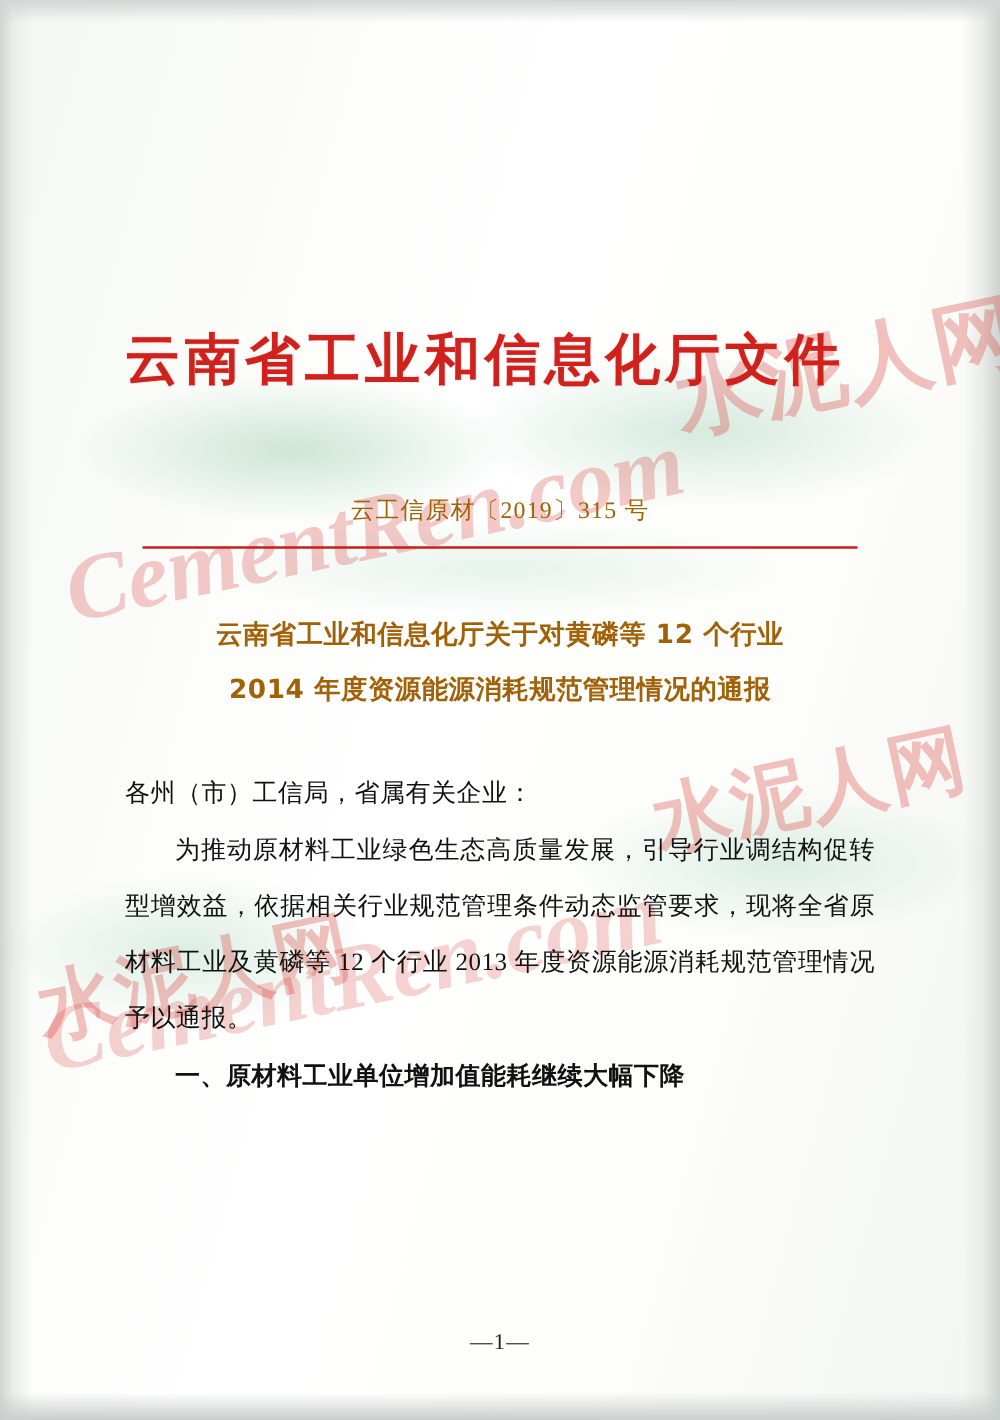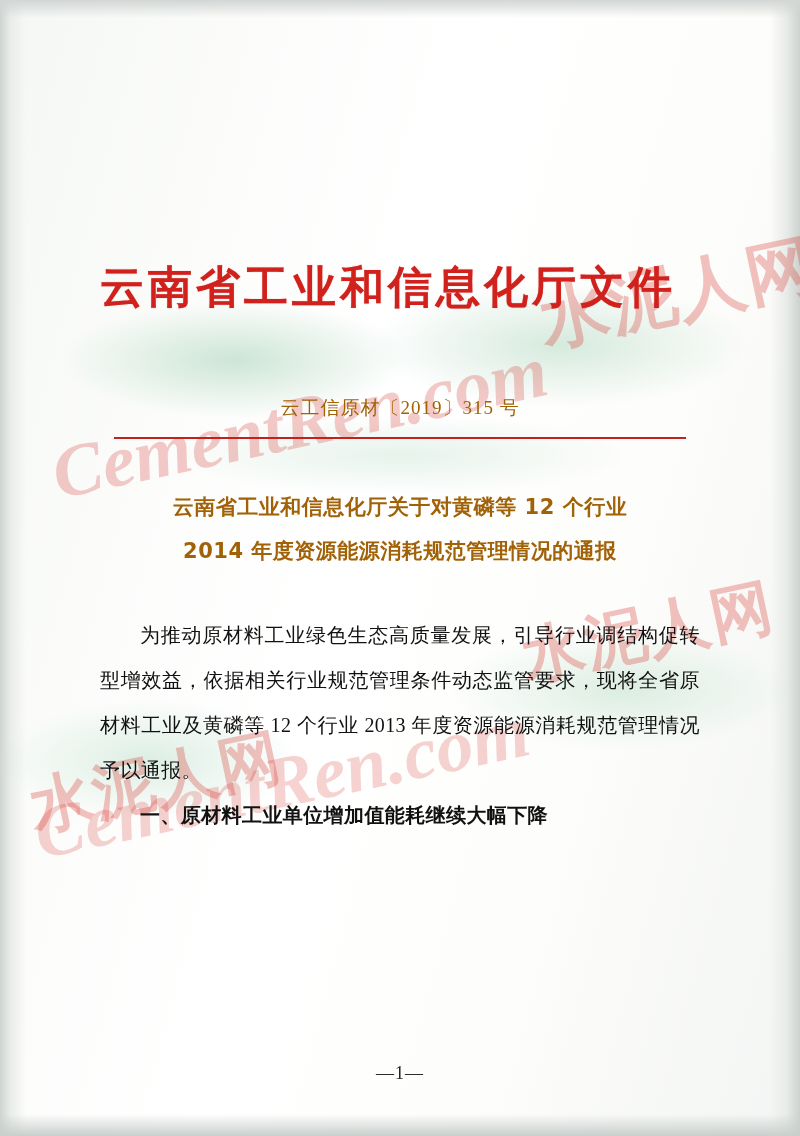--- a/index.html
+++ b/index.html
@@ -190,20 +190,21 @@
     <div class="docnum">云工信原材〔2019〕315 号</div>
 
     <div class="redrule"></div>
 
     <div class="title">
       <div>云南省工业和信息化厅关于对黄磷等 12 个行业</div>
       <div>2014 年度资源能源消耗规范管理情况的通报</div>
     </div>
 
     <div class="body">
+      <p>各州（市）工信局，省属有关企业：</p>
       <p class="indent2">为推动原材料工业绿色生态高质量发展，引导行业调结构促转型增效益，依据相关行业规范管理条件动态监管要求，现将全省原材料工业及黄磷等 12 个行业 2013 年度资源能源消耗规范管理情况予以通报。</p>
       <p class="heading">一、原材料工业单位增加值能耗继续大幅下降</p>
     </div>
 
   </div>
 
   <div class="pagenum">—1—</div>
 
   <div class="paper-edge-left"></div>
   <div class="paper-edge-right"></div>

